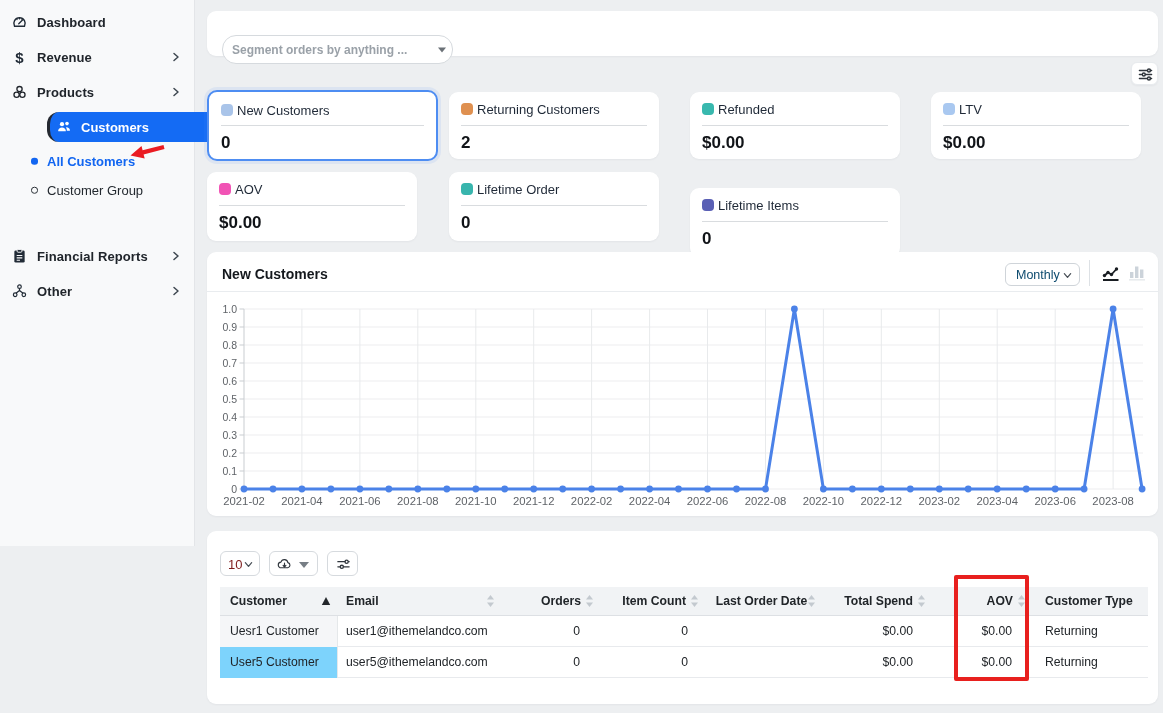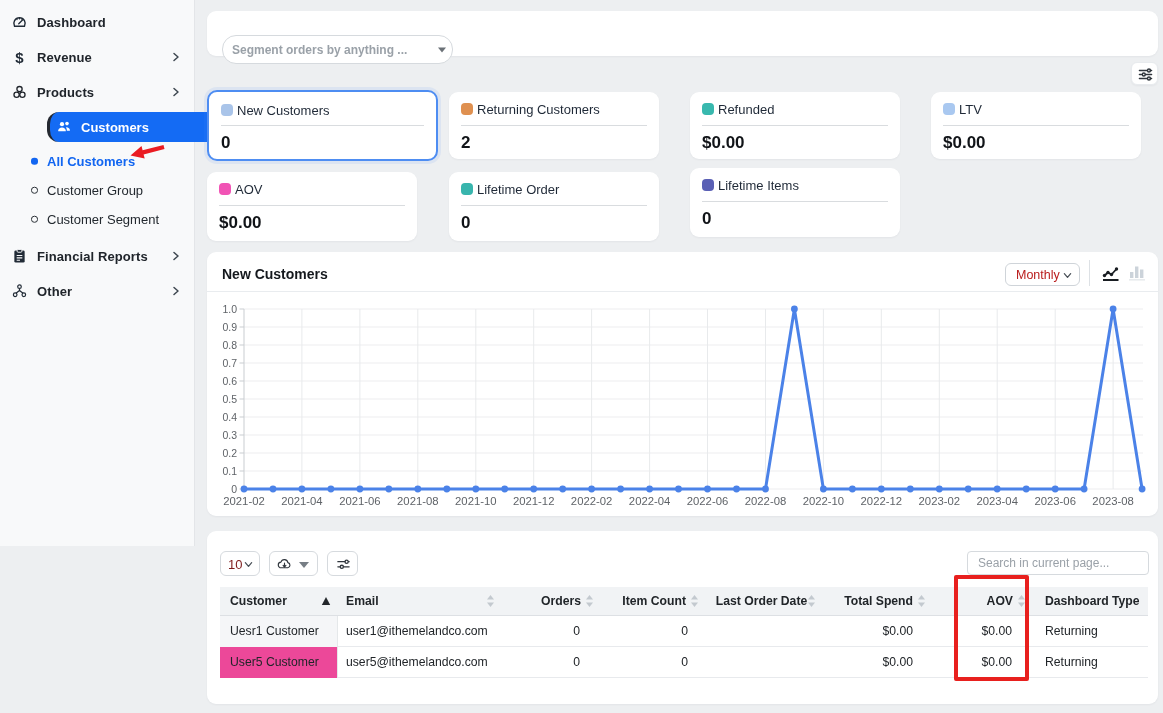--- a/index.html
+++ b/index.html
@@ -69,24 +69,20 @@
   </div>
 
   <div class="sub" style="top:149px">
     <div class="bl" style="background:#1266f1"></div>
     <div class="tx" style="color:#1266f1;font-weight:700;font-size:13px">All Customers</div>
   </div>
   <div class="sub" style="top:178px">
     <div class="bl" style="border:1.4px solid #2b3137"></div>
     <div class="tx">Customer Group</div>
   </div>
-  <div class="sub" style="top:207px">
-    <div class="bl" style="border:1.4px solid #2b3137"></div>
-    <div class="tx">Customer Segment</div>
-  </div>
 
   <div class="mi" style="top:243px">
     <svg class="ic" viewBox="0 0 16 16">
         <rect x="2.5" y="2" width="11" height="13" rx="1.5" fill="#212b36"></rect>
         <rect x="5.5" y="1" width="5" height="3" rx="1" fill="#212b36" stroke="#f8f9fa"></rect>
         <path d="M5 7.5h6M5 10h6M5 12.5h3.5" stroke="#f8f9fa" stroke-width="1.1"></path>
       </svg>
     <div class="tx">Financial Reports</div>
     <svg class="ch" viewBox="0 0 10 10">
         <path d="M3 1.5 7 5 3 8.5" fill="none" stroke="#3e4750" stroke-width="1.5" stroke-linecap="round" stroke-linejoin="round"></path>
@@ -156,32 +152,32 @@
   <div class="lb">AOV</div>
   <div class="hr"></div>
   <div class="vl">$0.00</div>
 </div>
 <div class="stat" style="left:449px;top:172px;height:69px;">
   <div class="dot" style="background:#38b5ad"></div>
   <div class="lb">Lifetime Order</div>
   <div class="hr"></div>
   <div class="vl">0</div>
 </div>
-<div class="stat" style="left:690px;top:168px;height:69px;">
+<div class="stat" style="left:690px;top:188px;height:69px;">
   <div class="dot" style="background:#5a60b5"></div>
   <div class="lb">Lifetime Items</div>
   <div class="hr"></div>
   <div class="vl">0</div>
 </div>
 
 <div class="card" style="left:207px;top:252px;width:951px;height:264px;">
   <div style="position:absolute;left:0;top:0;right:0;height:40px;border-bottom:1px solid #e9ecef;">
     <div style="position:absolute;left:15px;top:14px;font-size:14px;font-weight:700;color:#14181d">New Customers</div>
     <div style="position:absolute;left:798px;top:11px;width:75px;height:23px;border:1px solid #cfd4d9;border-radius:6px;">
-      <div style="position:absolute;left:10px;top:50%;transform:translateY(-50%);font-size:12.5px;color:#b91c1c">Monthly</div>
+      <div style="position:absolute;left:10px;top:50%;transform:translateY(-50%);font-size:12.5px;color:#0c4a6e">Monthly</div>
       <svg style="position:absolute;right:7px;top:7px;width:9px;height:9px" viewBox="0 0 10 10">
           <path d="M1.5 3 5 7 8.5 3" fill="none" stroke="#495057" stroke-width="1.4" stroke-linecap="round" stroke-linejoin="round"></path>
         </svg>
     </div>
     <div style="position:absolute;left:882px;top:8px;width:1px;height:26px;background:#dde1e5"></div>
     <svg style="position:absolute;left:895px;top:12px;width:18px;height:18px" viewBox="0 0 18 18">
       <path d="M2.5 11.5 6 8.5l3.5 2 5-5.5" fill="none" stroke="#191d22" stroke-width="1.8" stroke-linejoin="round"></path>
       <circle cx="2.5" cy="11.5" r="1.7" fill="#191d22"></circle>
         <circle cx="6" cy="8.5" r="1.7" fill="#191d22"></circle>
         <circle cx="9.5" cy="10.5" r="1.7" fill="#191d22"></circle>
@@ -312,23 +308,20 @@
       </svg>
     <div style="position:absolute;right:8px;top:10px;width:0;height:0;border-left:5px solid transparent;border-right:5px solid transparent;border-top:6px solid #777e85"></div>
   </div>
   <div style="position:absolute;left:120px;top:20px;width:31px;height:25px;border:1px solid #d6dade;border-radius:6px;">
     <svg style="position:absolute;left:8px;top:5px;width:15px;height:15px" viewBox="0 0 16 16" fill="none" stroke="#30363d" stroke-width="1.4" stroke-linecap="round">
         <path d="M2 5h7.5M13.5 5H14M2 10.5h2M8.5 10.5H14"></path>
         <circle cx="11.3" cy="5" r="1.7"></circle>
         <circle cx="6.2" cy="10.5" r="1.7"></circle>
       </svg>
   </div>
-  <div style="position:absolute;left:760px;top:20px;width:182px;height:24px;border:1px solid #d6dade;border-radius:4px;">
-    <div style="position:absolute;left:10px;top:50%;transform:translateY(-50%);font-size:12px;color:#9aa1a8">Search in current page...</div>
-  </div>
 
   <div style="position:absolute;left:13px;top:56px;width:928px;font-size:12.2px;color:#212529">
 
     <div style="display:flex;height:29px;background:#f1f3f5;border-bottom:1px solid #dde0e4;font-weight:700;align-items:center">
       <div style="width:118px;padding-left:10px;position:relative;">Customer<svg style="position:absolute;right:7px;top:50%;transform:translateY(-50%);width:10px;height:9px" viewBox="0 0 10 9">
             <path d="M5 0.5 9.2 8.5H0.8z" fill="#23272b"></path>
           </svg></div>
       <div style="width:162px;padding-left:8px;position:relative;">Email<svg class="dm" style="position:absolute;right:5px;top:50%;transform:translateY(-50%);width:9px;height:13px" viewBox="0 0 9 13">
             <path d="M4.5 0.5 8 5H1z" fill="#c3c9cf"></path>
             <path d="M4.5 12.5 8 8H1z" fill="#c3c9cf"></path>
@@ -346,36 +339,36 @@
             <path d="M4.5 12.5 8 8H1z" fill="#c3c9cf"></path>
           </svg></div>
       <div style="width:110px;text-align:right;padding-right:17px;position:relative;">Total Spend<svg style="position:absolute;right:4px;top:50%;transform:translateY(-50%);width:9px;height:13px" viewBox="0 0 9 13">
             <path d="M4.5 0.5 8 5H1z" fill="#c3c9cf"></path>
             <path d="M4.5 12.5 8 8H1z" fill="#c3c9cf"></path>
           </svg></div>
       <div style="width:105px;text-align:right;padding-right:22px;position:relative;">AOV<svg style="position:absolute;right:9px;top:50%;transform:translateY(-50%);width:9px;height:13px" viewBox="0 0 9 13">
             <path d="M4.5 0.5 8 5H1z" fill="#c3c9cf"></path>
             <path d="M4.5 12.5 8 8H1z" fill="#c3c9cf"></path>
           </svg></div>
-      <div style="width:113px;padding-left:10px;">Dashboard Type</div>
+      <div style="width:113px;padding-left:10px;">Customer Type</div>
     </div>
 
     <div style="display:flex;height:31px;border-bottom:1px solid #e8eaed;align-items:center">
       <div style="width:118px;padding-left:10px;background:#f5f6f8;border-right:1px solid #e5e8ea;height:31px;line-height:31px;">Uesr1 Customer</div>
       <div style="width:162px;padding-left:8px;">user1@ithemelandco.com</div>
       <div style="width:98px;text-align:right;padding-right:18px;">0</div>
       <div style="width:105px;text-align:right;padding-right:15px;">0</div>
       <div style="width:117px;"></div>
       <div style="width:110px;text-align:right;padding-right:17px;">$0.00</div>
       <div style="width:105px;text-align:right;padding-right:23px;">$0.00</div>
       <div style="width:113px;padding-left:10px;">Returning</div>
     </div>
 
     <div style="display:flex;height:31px;border-bottom:1px solid #e8eaed;align-items:center">
-      <div style="width:118px;padding-left:10px;background:#ec4899;border-right:1px solid #e5e8ea;height:31px;line-height:31px;">User5 Customer</div>
+      <div style="width:118px;padding-left:10px;background:#7dd3fc;border-right:1px solid #e5e8ea;height:31px;line-height:31px;">User5 Customer</div>
       <div style="width:162px;padding-left:8px;">user5@ithemelandco.com</div>
       <div style="width:98px;text-align:right;padding-right:18px;">0</div>
       <div style="width:105px;text-align:right;padding-right:15px;">0</div>
       <div style="width:117px;"></div>
       <div style="width:110px;text-align:right;padding-right:17px;">$0.00</div>
       <div style="width:105px;text-align:right;padding-right:23px;">$0.00</div>
       <div style="width:113px;padding-left:10px;">Returning</div>
     </div>
 
   </div>

